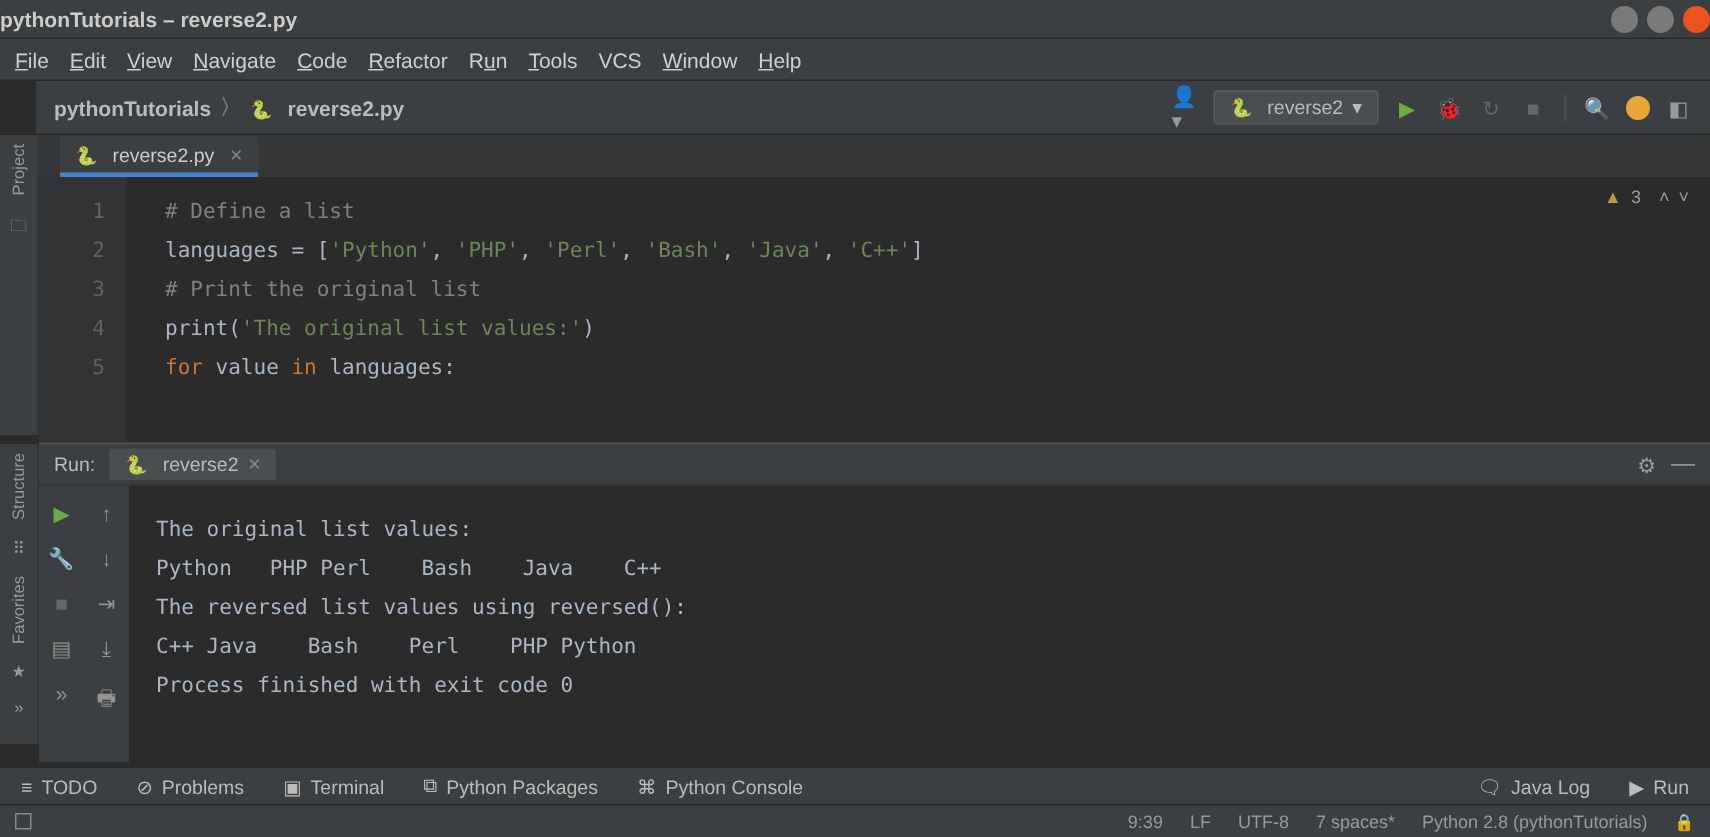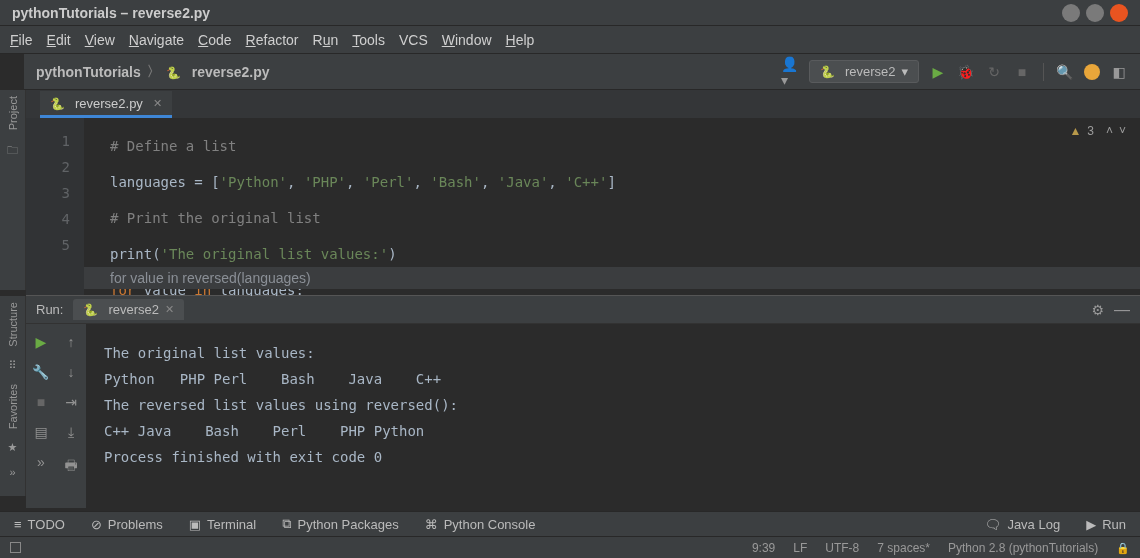--- a/index.html
+++ b/index.html
@@ -1,19 +1,19 @@
 <!DOCTYPE html>
 <html><head>
 <meta charset="utf-8">
 <style>
   * { margin:0; padding:0; box-sizing:border-box; }
   body { width:1140px; height:558px; background:#2b2b2b; font-family:"Segoe UI",Arial,sans-serif; color:#bbbbbb; overflow:hidden; font-size:13px; }
   
   
-  .titlebar { height:26px; background:#3c3f41; display:flex; align-items:center; padding:0 12px; border-bottom:1px solid #282828; }
+  .titlebar { height:26px; background:#3c3f41; display:flex; align-items:center; padding:0 0; border-bottom:1px solid #282828; }
   .titlebar-title { font-size:14px; font-weight:600; color:#cccccc; }
   .titlebar-spacer { flex:1; }
   .win-btn { width:18px; height:18px; border-radius:50%; margin-left:6px; display:inline-block; }
   .win-min { background:#7a7a7a; }
   .win-max { background:#7a7a7a; }
   .win-close{ background:#e95420; }
   
   
   .menubar { height:28px; background:#3c3f41; display:flex; align-items:center; padding:0 10px; gap:14px; border-bottom:1px solid #282828; }
   .menubar span { font-size:14px; color:#cfcfcf; cursor:pointer; }
@@ -38,21 +38,21 @@
   .left-rail2 { position:absolute; left:0; top:296px; width:26px; height:200px; background:#3c3f41; display:flex; flex-direction:column; align-items:center; gap:12px; padding-top:6px; border-right:1px solid #323232; }
   .left-rail2 .vlabel { writing-mode:vertical-rl; transform:rotate(180deg); font-size:11px; color:#999; cursor:pointer; }
   .rail-icon { font-size:11px; color:#999; }
   
   
   .editor-wrap { position:absolute; left:26px; top:90px; right:0; height:206px; background:#2b2b2b; border-bottom:1px solid #555; }
   .editor-tabs { height:28px; display:flex; align-items:flex-end; padding-left:14px; background:#343638; }
   .editor-tab { display:flex; align-items:center; gap:6px; padding:5px 10px 4px; font-size:13px; color:#ccc; border-bottom:3px solid #3e86d6; background:#3c3f41; }
   .editor-tab .close-x { color:#888; font-size:11px; margin-left:4px; }
   .gutter { position:absolute; left:0; top:28px; width:58px; bottom:0; background:#313335; text-align:right; padding:10px 14px 0 0; font-family:Consolas,Menlo,monospace; font-size:14px; color:#606366; line-height:26px; }
-  .code { position:absolute; left:58px; top:28px; right:0; bottom:0; padding:10px 0 0 26px; font-family:Consolas,Menlo,monospace; font-size:14px; line-height:36px; white-space:pre; color:#a9b7c6; }
+  .code { position:absolute; left:58px; top:28px; right:0; bottom:0; padding:10px 0 0 26px; font-family:Consolas,Menlo,monospace; font-size:14px; line-height:26px; white-space:pre; color:#a9b7c6; }
   .c-cmt { color:#808080; }
   .c-kw  { color:#cc7832; }
   .c-str { color:#6a8759; }
   .c-op  { color:#a9b7c6; }
   .hint-row { background:#3b3d3f; padding:0 0 0 26px; position:absolute; left:58px; right:0; bottom:6px; color:#8a8f96; font-family:"Segoe UI",Arial,sans-serif; font-size:14px; line-height:22px; }
   .editor-corner { position:absolute; top:34px; right:14px; display:flex; align-items:center; gap:6px; color:#9c9c9c; font-size:12px; }
   .warn-tri { color:#b8994a; }
   
   
   .run-wrap { position:absolute; left:26px; top:296px; right:0; height:212px; background:#2b2b2b; }
@@ -158,21 +158,20 @@
     <div>2</div>
     <div>3</div>
     <div>4</div>
     <div>5</div>
   </div>
   <div class="code"><span class="c-cmt"># Define a list</span>
 <span class="c-op">languages </span><span class="c-op">=</span><span class="c-op"> [</span><span class="c-str">'Python'</span>, <span class="c-str">'PHP'</span>, <span class="c-str">'Perl'</span>, <span class="c-str">'Bash'</span>, <span class="c-str">'Java'</span>, <span class="c-str">'C++'</span><span class="c-op">]</span>
 <span class="c-cmt"># Print the original list</span>
 <span class="c-op">print(</span><span class="c-str">'The original list values:'</span><span class="c-op">)</span>
 <span class="c-kw">for </span>value<span class="c-kw"> in </span>languages:</div>
-  <div class="hint-row">for value in reversed(languages)</div>
   <div class="editor-corner">
     <span class="warn-tri">▲</span>
     <span>3</span>
     <span style="margin-left:6px">˄</span>
     <span>˅</span>
   </div>
 </div>
 
 <div class="run-wrap">
   <div class="run-header">

